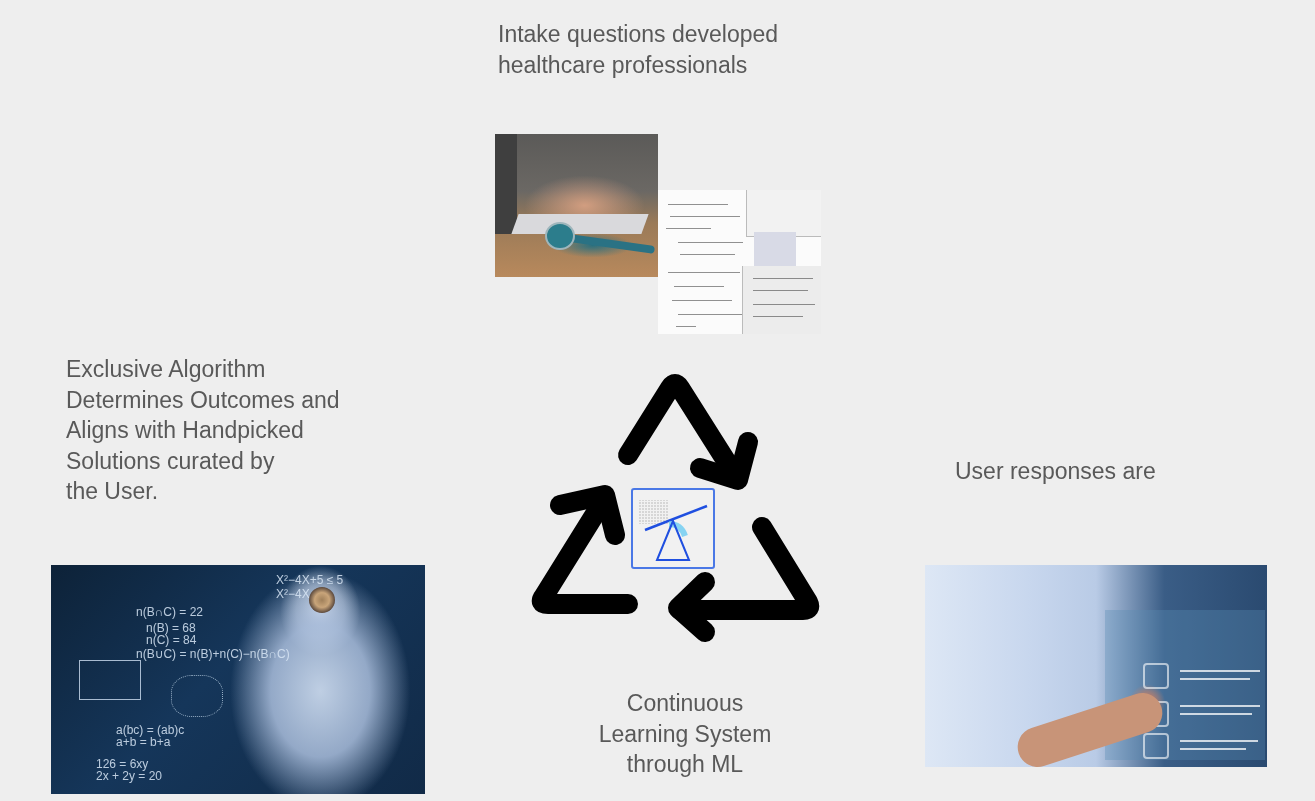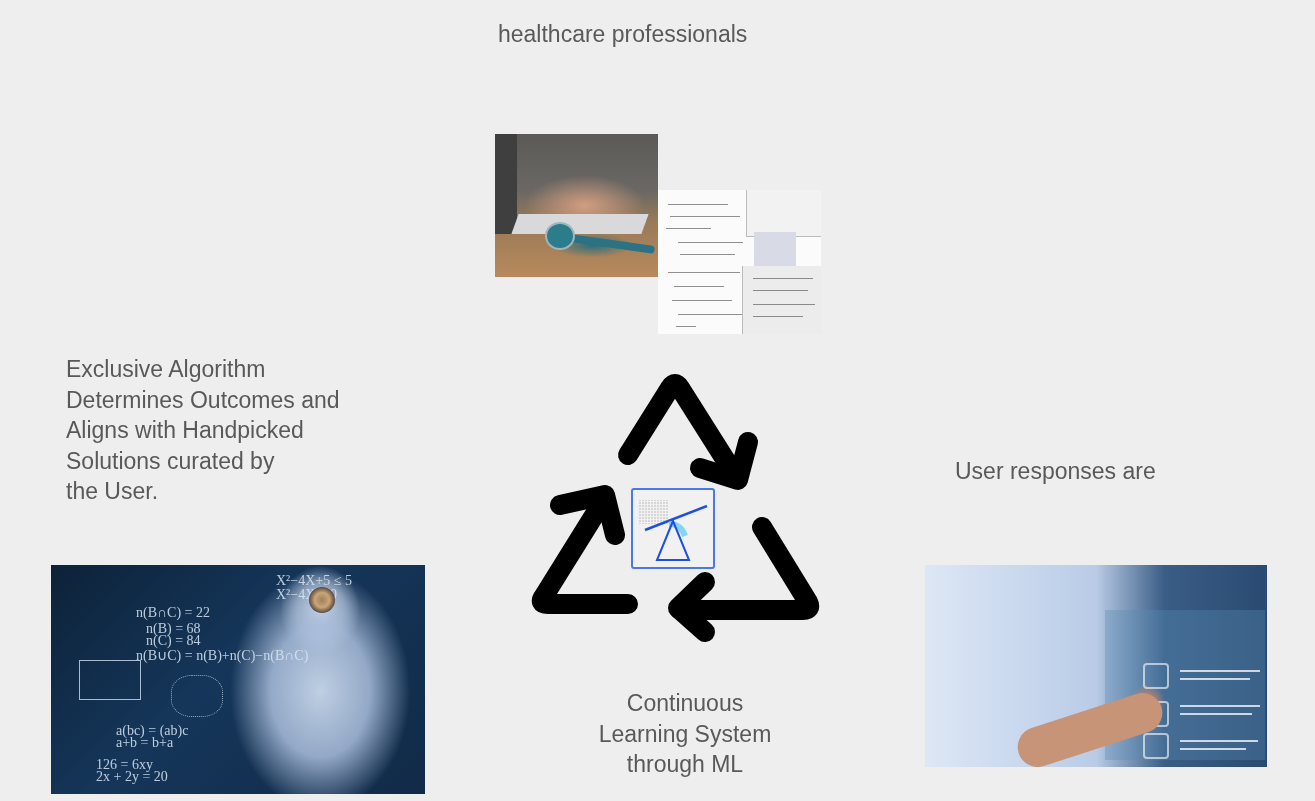--- a/index.html
+++ b/index.html
@@ -34,21 +34,21 @@
   #img-notes .box3 { position:absolute; left:84px; top:76px; width:79px; height:68px; background:#ececec; border-left:1px solid #bbb; }
 
   
   #img-robot {
     left:51px; top:565px; width:374px; height:229px;
     background:
       radial-gradient(ellipse 90px 120px at 72% 55%, rgba(200,215,235,0.95) 0, rgba(170,190,220,0.85) 55%, rgba(20,45,75,0) 100%),
       radial-gradient(ellipse 40px 45px at 72% 20%, rgba(220,228,240,1) 0, rgba(200,212,230,0.6) 60%, rgba(20,45,75,0) 100%),
       linear-gradient(135deg, #0d2238 0%, #15365a 45%, #112a47 100%);
   }
-  #img-robot .formula { position:absolute; color:#d8e6f5; font-family:Liberation Serif, serif; font-size:14px; opacity:0.85; white-space:nowrap; }
+  #img-robot .formula { position:absolute; color:#d8e6f5; font-family:Liberation Sans, sans-serif; font-size:12px; opacity:0.85; white-space:nowrap; }
   #img-robot .cube { position:absolute; left:28px; top:95px; width:60px; height:38px; border:1px solid #cfe0f2; opacity:0.8; }
   #img-robot .hex { position:absolute; left:120px; top:110px; width:50px; height:40px; border:1px dotted #d0e4f5; border-radius:40%; opacity:0.7; }
   #img-robot .eye { position:absolute; left:258px; top:22px; width:26px; height:26px; border-radius:50%; background:radial-gradient(circle, #a0805a 0, #c9a57a 40%, #5d4a3d 70%, #d7dbe6 100%); }
 
   
   #img-checklist {
     left:925px; top:565px; width:342px; height:202px;
     background:
       radial-gradient(circle 18px at 65% 68%, rgba(255,240,200,1) 0, rgba(255,120,60,0.8) 40%, rgba(255,120,60,0) 100%),
       linear-gradient(90deg, #dde7f5 0%, #c8d7ee 30%, #b9cbe6 50%, #3a5d86 70%, #2a4a70 100%);
@@ -62,20 +62,21 @@
   #cycle { position:absolute; left:530px; top:370px; width:290px; height:280px; }
   #center-logo {
     position:absolute; left:631px; top:488px; width:84px; height:81px;
     border:2px solid #4a78e6; border-radius:3px; background:#f1f1f1; box-sizing:border-box;
   }
 </style>
 </head>
 <body>
 
 <div class="txt" style="left:498px; top:19px;">
+  <div>Intake questions developed</div>
   <div>healthcare professionals</div>
 </div>
 
 <div id="img-laptop" class="img">
   <div class="screen"></div>
   <div class="keyboard"></div>
   <div class="tube"></div>
   <div class="steth"></div>
 </div>
 

